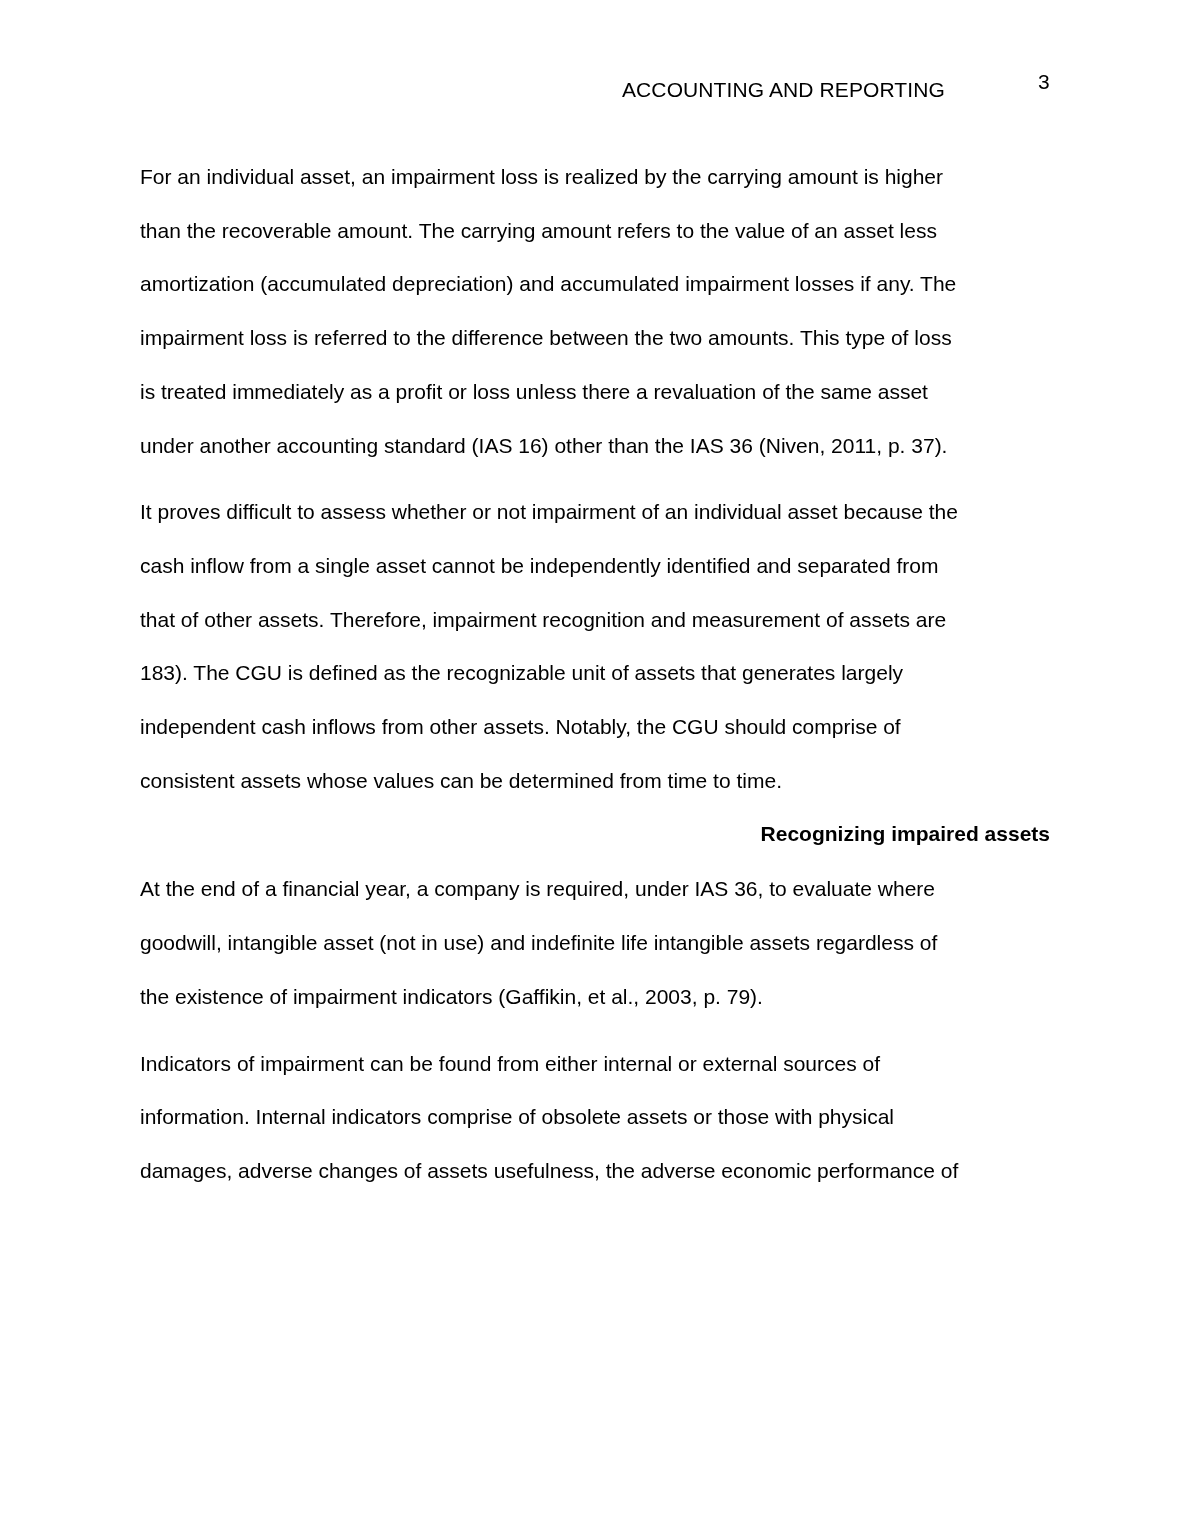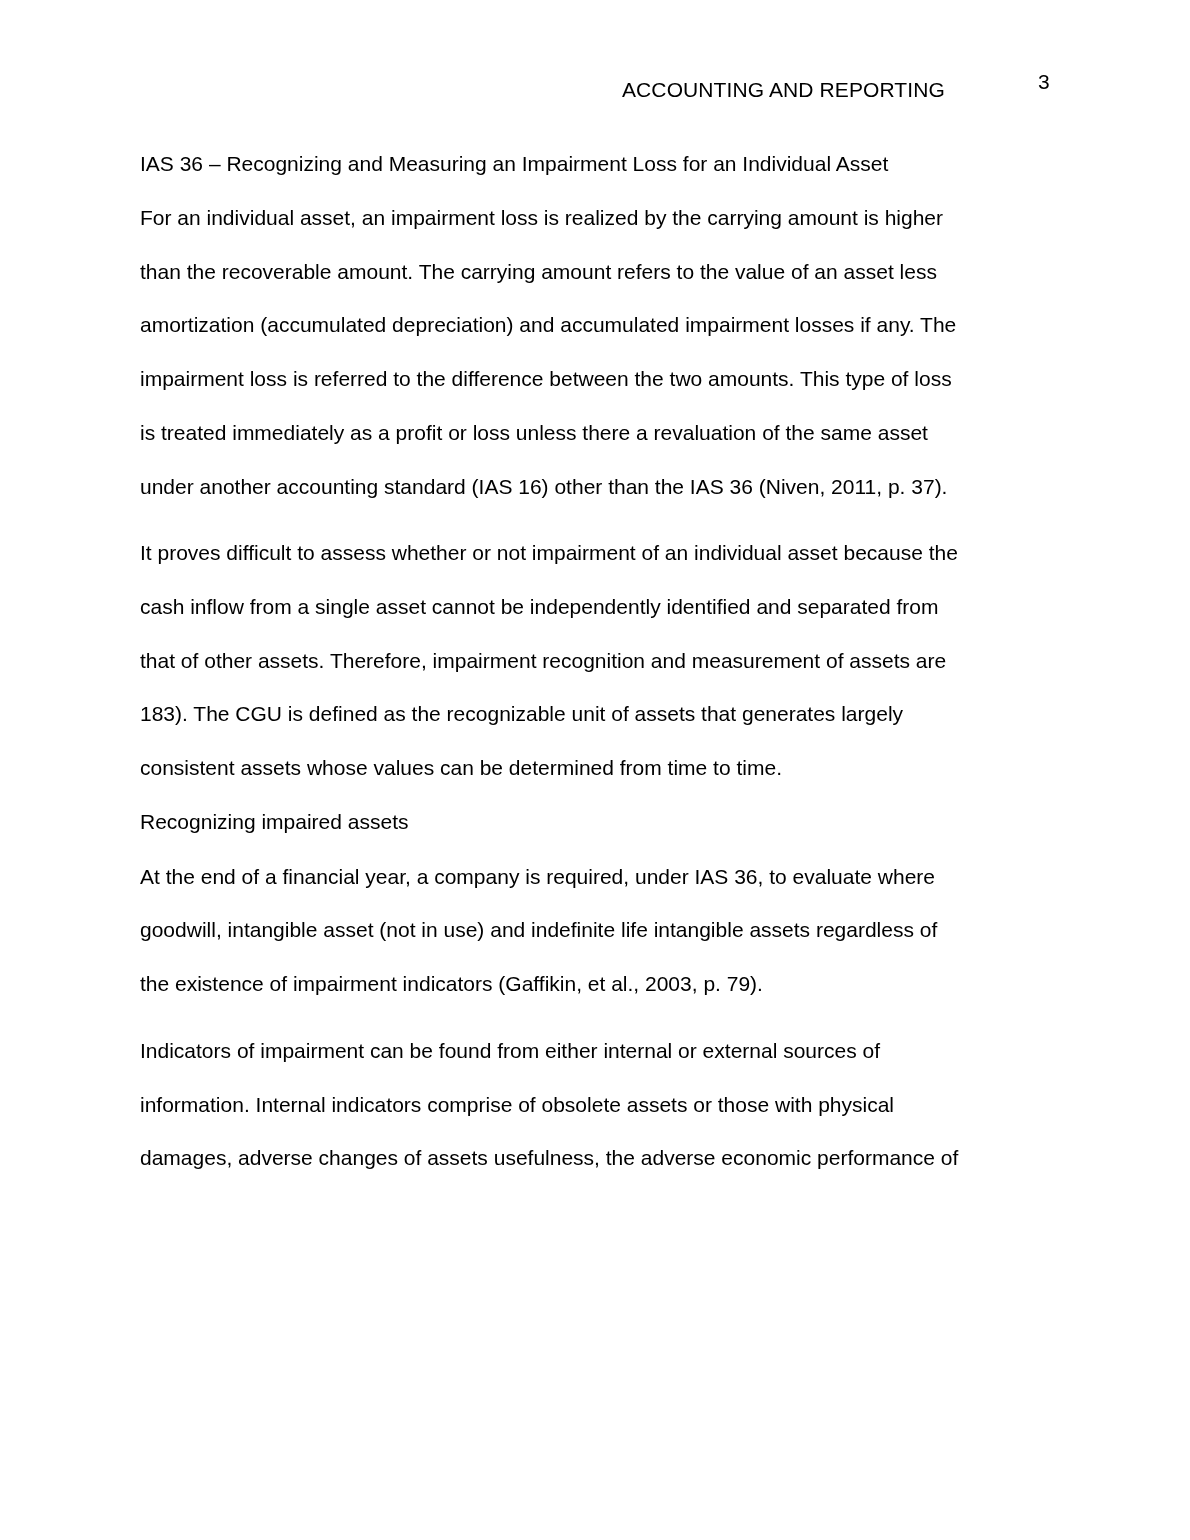--- a/index.html
+++ b/index.html
@@ -4,48 +4,48 @@
 <style>
   html, body { margin: 0; padding: 0; background: #ffffff; }
   body { width: 1190px; height: 1540px; position: relative; overflow: hidden;
          font-family: "Liberation Sans", sans-serif; color: #000; }
   .header { position: absolute; top: 70px; left: 0; width: 1190px; font-size: 21px; }
   .header .title { position: absolute; left: 622px; top: 8px; letter-spacing: 0.1px; }
   .header .pnum { position: absolute; left: 1038px; top: 0; }
   .content { position: absolute; left: 140px; top: 150px; width: 910px; font-size: 21px; }
   .heading-line { line-height: 28px; margin: 0 0 13px 0; }
   p.body { margin: 0 0 13px 0; line-height: 53.7px; }
-  .section-heading { text-align: left; font-weight: normal; line-height: 28px; margin: 8px 0 14px 0; }
+  .section-heading { text-align: right; font-weight: bold; line-height: 28px; margin: 8px 0 14px 0; }
   .line { display: block; white-space: nowrap; }
 </style>
 </head>
 <body>
 
 <div class="header">
   <span class="title">ACCOUNTING AND REPORTING</span>
   <span class="pnum">3</span>
 </div>
 
 <div class="content">
-  <div class="heading-line">IAS 36 – Recognizing and Measuring an Impairment Loss for an Individual Asset</div>
 
   <p class="body">
     <span class="line">For an individual asset, an impairment loss is realized by the carrying amount is higher</span>
     <span class="line">than the recoverable amount. The carrying amount refers to the value of an asset less</span>
     <span class="line">amortization (accumulated depreciation) and accumulated impairment losses if any. The</span>
     <span class="line">impairment loss is referred to the difference between the two amounts. This type of loss</span>
     <span class="line">is treated immediately as a profit or loss unless there a revaluation of the same asset</span>
     <span class="line">under another accounting standard (IAS 16) other than the IAS 36 (Niven, 2011, p. 37).</span>
   </p>
 
   <p class="body">
     <span class="line">It proves difficult to assess whether or not impairment of an individual asset because the</span>
     <span class="line">cash inflow from a single asset cannot be independently identified and separated from</span>
     <span class="line">that of other assets. Therefore, impairment recognition and measurement of assets are</span>
     <span class="line">183). The CGU is defined as the recognizable unit of assets that generates largely</span>
+    <span class="line">independent cash inflows from other assets. Notably, the CGU should comprise of</span>
     <span class="line">consistent assets whose values can be determined from time to time.</span>
   </p>
 
   <div class="section-heading">Recognizing impaired assets</div>
 
   <p class="body">
     <span class="line">At the end of a financial year, a company is required, under IAS 36, to evaluate where</span>
     <span class="line">goodwill, intangible asset (not in use) and indefinite life intangible assets regardless of</span>
     <span class="line">the existence of impairment indicators (Gaffikin, et al., 2003, p. 79).</span>
   </p>

